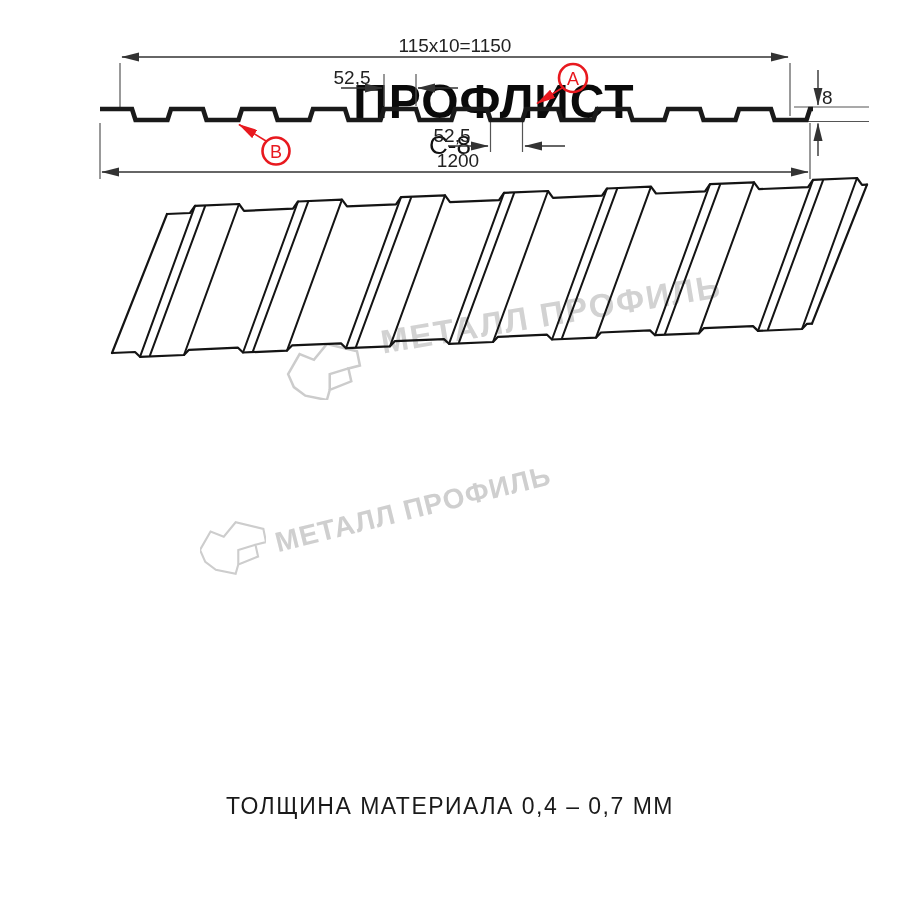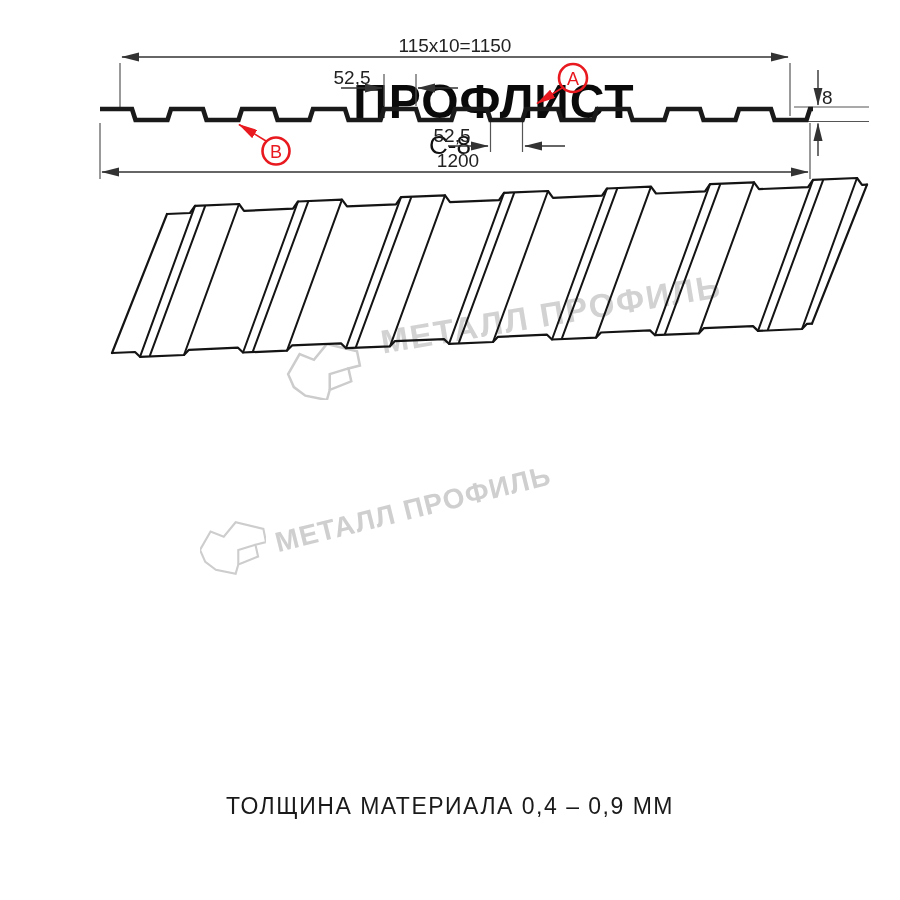--- a/index.html
+++ b/index.html
@@ -96,14 +96,14 @@
       <circle cx="573" cy="518" r="14" fill="none" stroke="#e8191f" stroke-width="2.6"></circle>
       <text class="redlbl" x="573" y="524.5" text-anchor="middle" fill="#e8191f">А</text>
     </g>
     <g>
       <line x1="266" y1="581" x2="239" y2="564.5" stroke="#e8191f" stroke-width="1.6" marker-end="url(#arrR)"></line>
       <circle cx="276" cy="591" r="13.5" fill="none" stroke="#e8191f" stroke-width="2.6"></circle>
       <text class="redlbl" x="276" y="597.5" text-anchor="middle" fill="#e8191f">В</text>
     </g>
   </svg>
 
-  <div class="footer-note">ТОЛЩИНА МАТЕРИАЛА 0,4 – 0,9 ММ</div>
+  <div class="footer-note">ТОЛЩИНА МАТЕРИАЛА 0,4 – 0,7 ММ</div>
 </div>
 
 </body></html>

